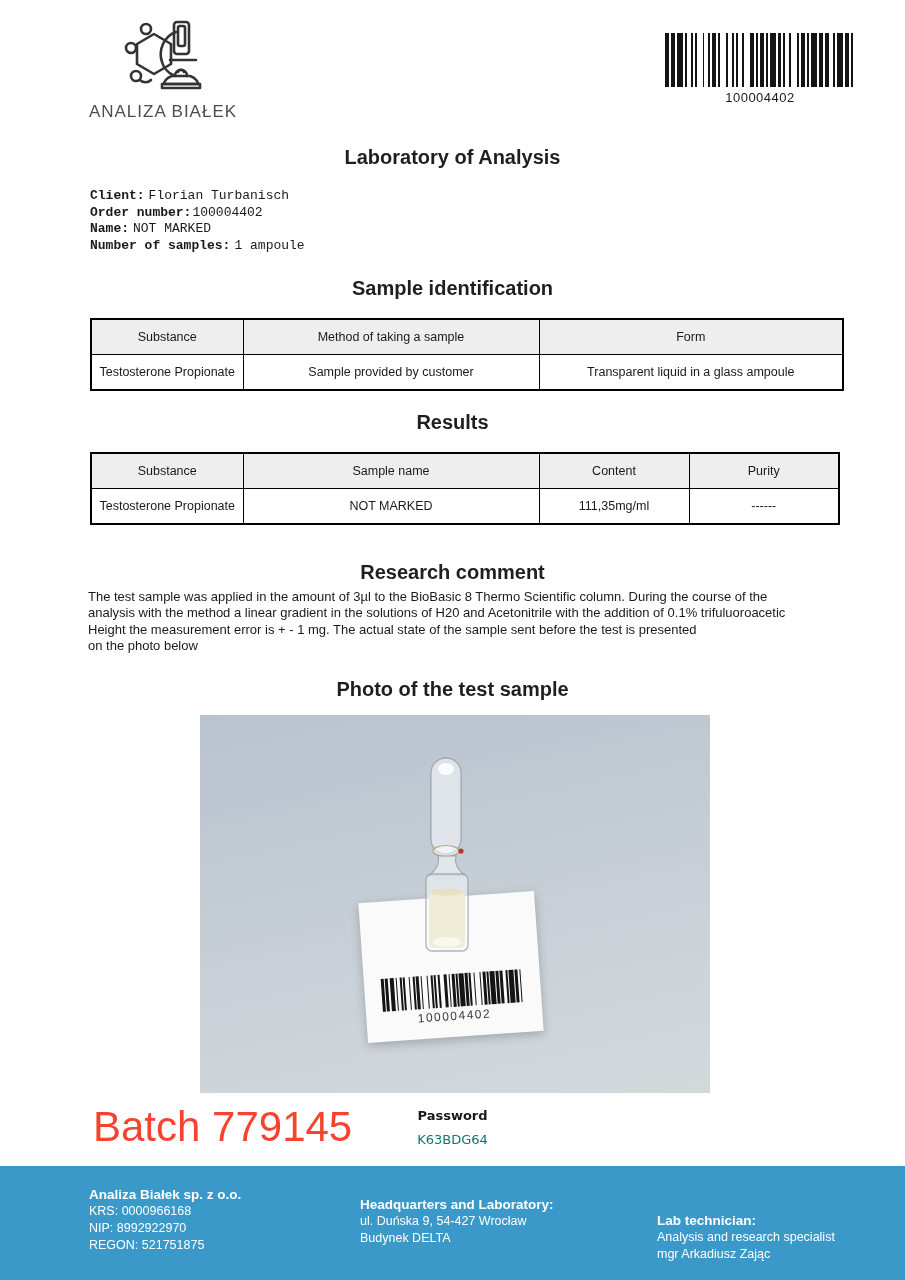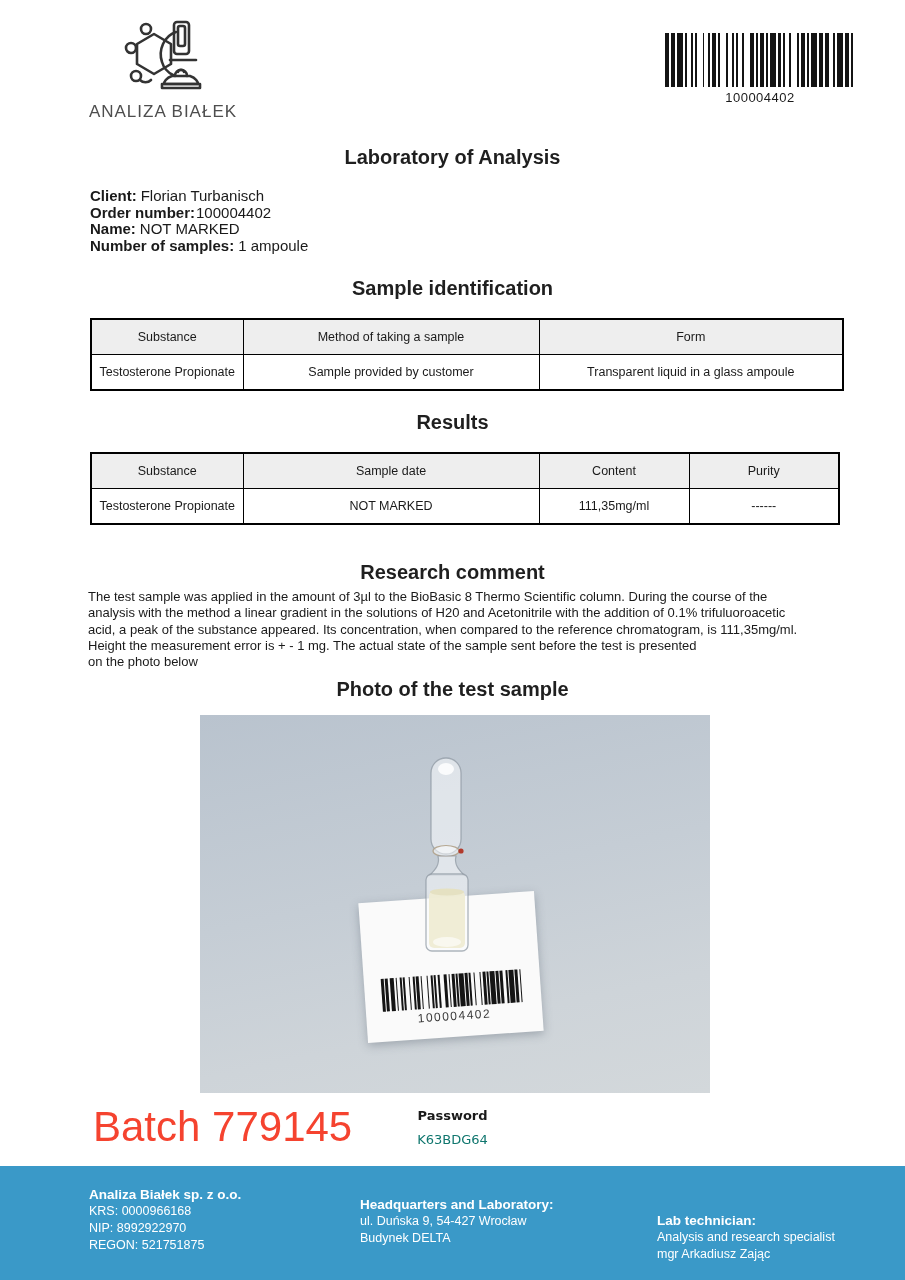--- a/index.html
+++ b/index.html
@@ -21,21 +21,21 @@
   
   .h-title{position:absolute;left:0;width:100%;text-align:center;margin:0;
            font-weight:bold;font-size:20px;color:#1f1f1f;}
   #title{top:146px;}
   #h-sample{top:277px;}
   #h-results{top:411px;}
   #h-comment{top:561px;}
   #h-photo{top:678px;}
 
   
-  .info-col{position:absolute;top:188px;font-family:Liberation Sans, sans-serif;font-size:15px;line-height:16.5px;}
+  .info-col{position:absolute;top:188px;font-family:Liberation Mono, monospace;font-size:13px;line-height:16.5px;}
   .info-left{left:90px;}
   .info-right{left:463px;}
   .info-row b{font-weight:bold;}
   .info-row .val{margin-left:4px;}
 
   
   table.tbl{position:absolute;left:90px;border-collapse:collapse;table-layout:fixed;
             font-size:12.5px;color:#1a1a1a;}
   #tbl-sample{top:318px;width:752px;}
   #tbl-results{top:452px;width:748px;}
@@ -207,38 +207,37 @@
   <table class="tbl" id="tbl-results">
     <colgroup>
         <col style="width:152px">
         <col style="width:296px">
         <col style="width:150px">
         <col style="width:150px">
       </colgroup>
     <tbody>
         <tr>
       <th>Substance</th>
-      <th>Sample date</th>
+      <th>Sample name</th>
       <th>Content</th>
       <th>Purity</th>
     </tr>
     <tr>
       <td>Testosterone Propionate</td>
       <td>NOT MARKED</td>
       <td>111,35mg/ml</td>
       <td>------</td>
     </tr>
   </tbody>
     </table>
 
   <h2 class="h-title" id="h-comment">Research comment</h2>
   <div class="comment">
     <div>The test sample was applied in the amount of 3µl to the BioBasic 8 Thermo Scientific column. During the course of the</div>
     <div>analysis with the method a linear gradient in the solutions of H20 and Acetonitrile with the addition of 0.1% trifuluoroacetic</div>
-    <div>acid, a peak of the substance appeared. Its concentration, when compared to the reference chromatogram, is 111,35mg/ml.</div>
     <div>Height the measurement error is + - 1 mg. The actual state of the sample sent before the test is presented</div>
     <div>on the photo below</div>
   </div>
 
   <h2 class="h-title" id="h-photo">Photo of the test sample</h2>
   <div class="photo">
     <div class="paper">
       <div class="barcode bc-photo">
           <span class="bc-bar" style="flex: 0 0 2.08333%;"></span>
           <span class="bc-gap" style="flex: 0 0 1.04167%;"></span>

